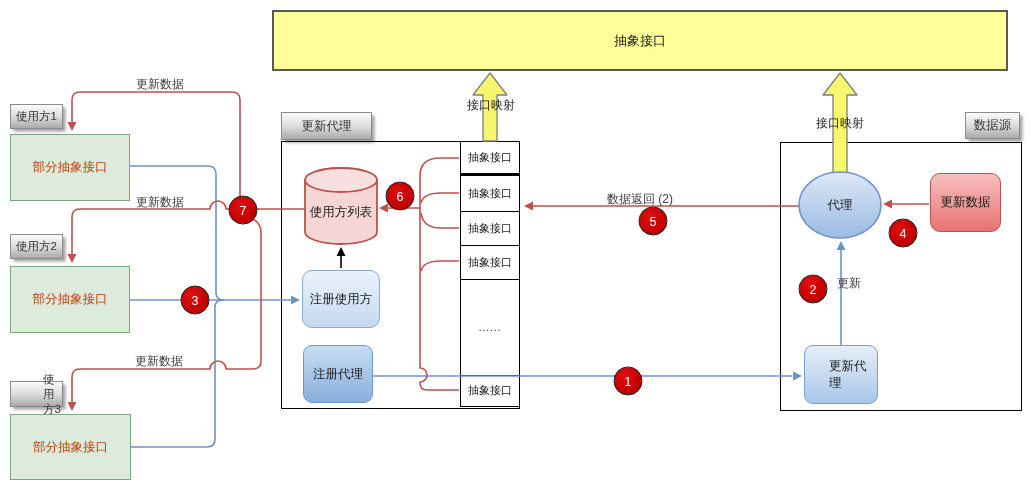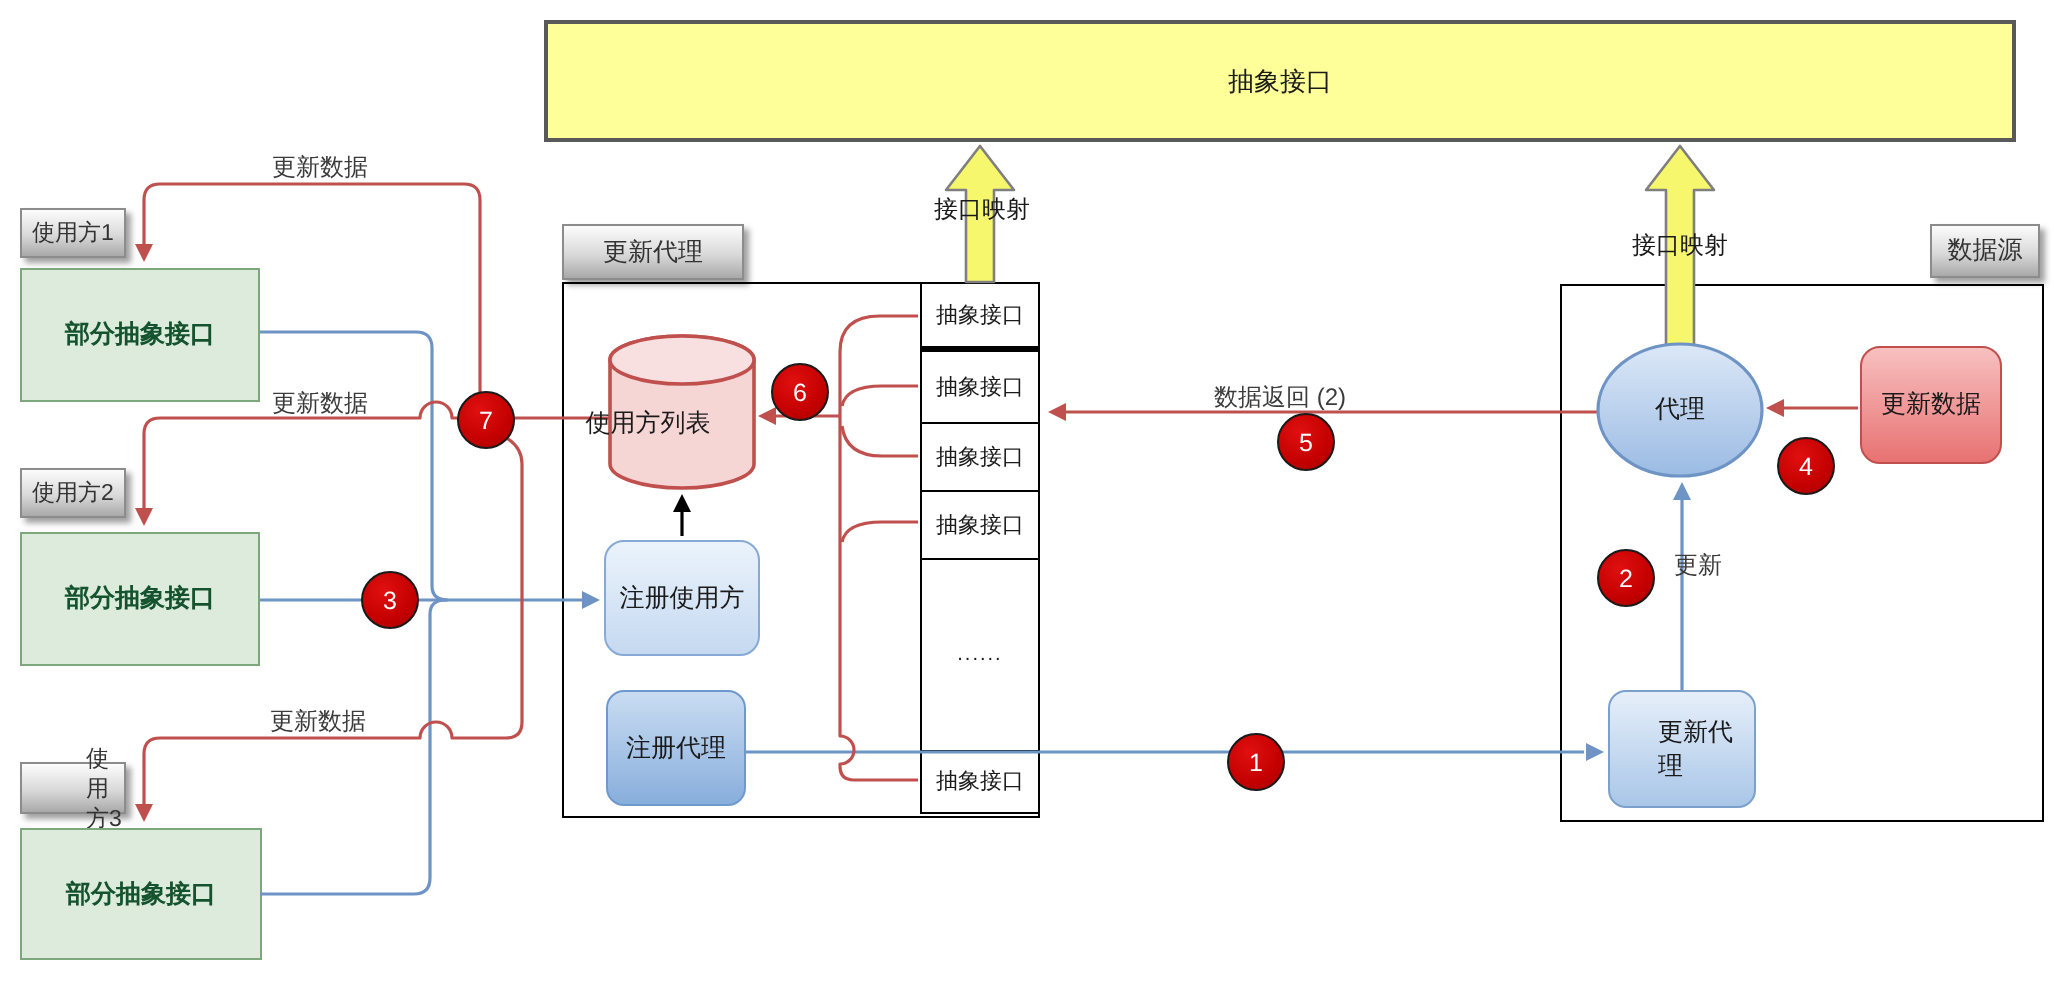--- a/index.html
+++ b/index.html
@@ -18,21 +18,21 @@
     display:flex;align-items:center;justify-content:center;font-size:13px;color:#1a1a1a;
   }
   .gray-tag{
     background:linear-gradient(180deg,#FCFCFC 0%,#D9D9D9 55%,#A9A9A9 100%);
     border:1px solid #8C8C8C;box-shadow:2.5px 2.5px 3px rgba(0,0,0,0.38);
     display:flex;align-items:center;justify-content:center;
     font-size:11.5px;color:#333;box-sizing:border-box;
   }
   .green-box{
     background:#DCEBDC;border:1.6px solid #7CA87C;box-sizing:border-box;
-    display:flex;align-items:center;justify-content:center;font-size:12.5px;color:#14532d;font-weight:bold;
+    display:flex;align-items:center;justify-content:center;font-size:12.5px;color:#c2410c;
   }
   .container-box{
     background:transparent;border:1.8px solid #000;box-sizing:border-box;
   }
   .stack{
     left:460px;top:141px;width:60px;height:266px;border:1.6px solid #000;
     box-sizing:border-box;background:#fff;display:flex;flex-direction:column;
   }
   .stack .cell{
     border-bottom:1.4px solid #000;display:flex;align-items:center;justify-content:center;
@@ -218,21 +218,21 @@
     <div class="flow-label" style="left:160px;top:84px;">更新数据</div>
     <div class="flow-label" style="left:160px;top:202px;">更新数据</div>
     <div class="flow-label" style="left:159px;top:361px;">更新数据</div>
 
     <div class="flow-label" style="left:491px;top:105px;color:#1a1a1a;">接口映射</div>
     <div class="flow-label" style="left:840px;top:123px;color:#1a1a1a;">接口映射</div>
 
     <div class="flow-label" style="left:640px;top:199px;">数据返回 (2)</div>
     <div class="flow-label" style="left:849px;top:283px;">更新</div>
 
-    <div class="node-label" style="left:324px;top:212px;font-family:Liberation Serif, serif;">使用方列表</div>
+    <div class="node-label" style="left:341px;top:212px;font-family:Liberation Serif, serif;">使用方列表</div>
     <div class="node-label" style="left:840px;top:205px;">代理</div>
 
     <div class="step-circle" style="left:628px;top:381px;">
         <span>1</span>
       </div>
     <div class="step-circle" style="left:813px;top:289px;">
         <span>2</span>
       </div>
     <div class="step-circle" style="left:195px;top:300px;">
         <span>3</span>

